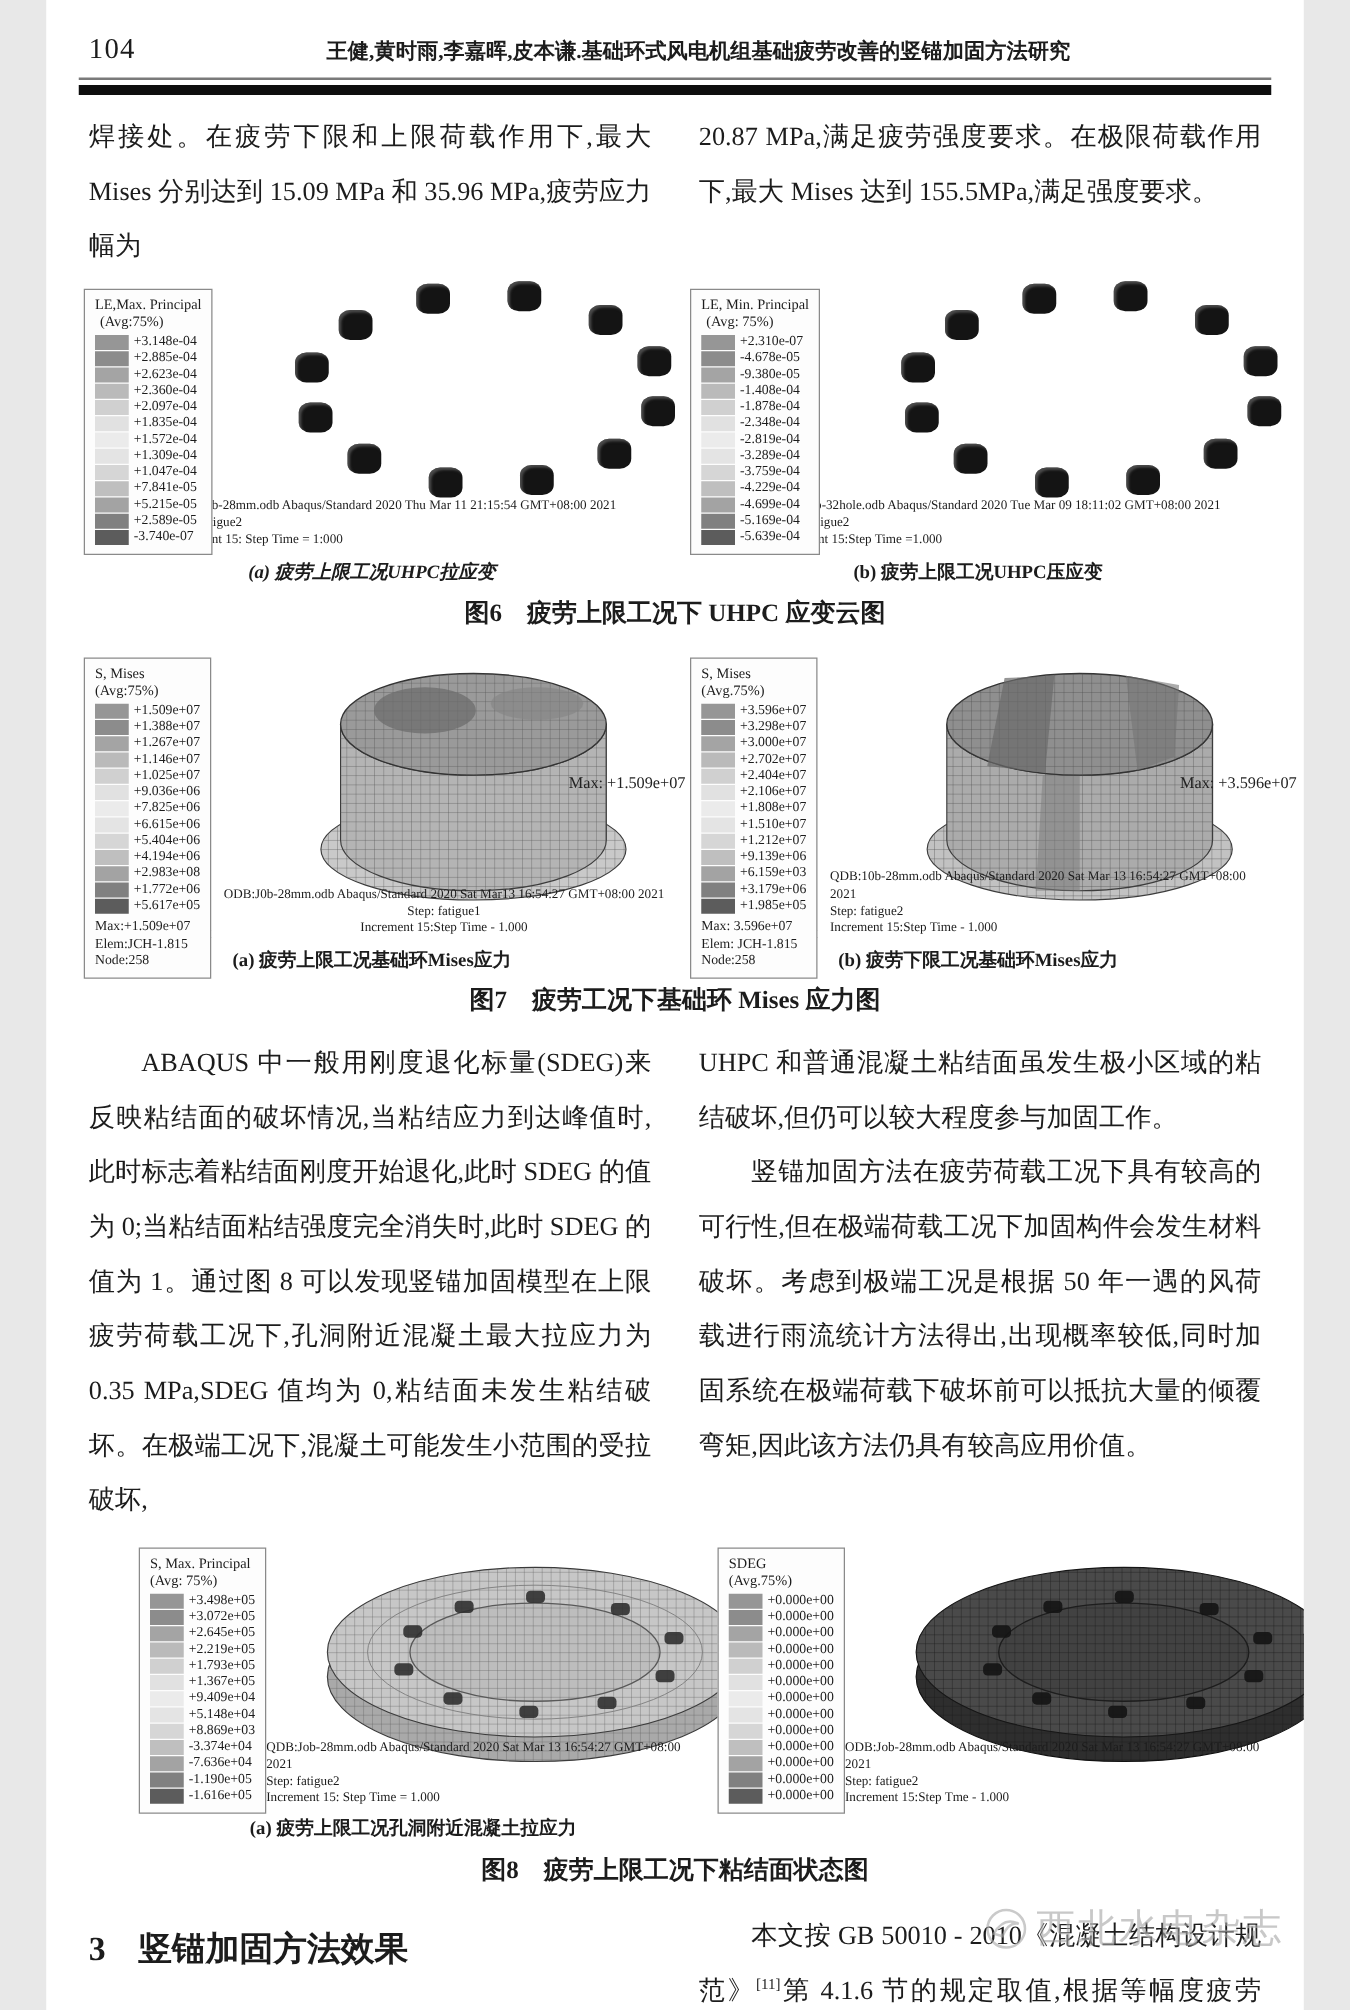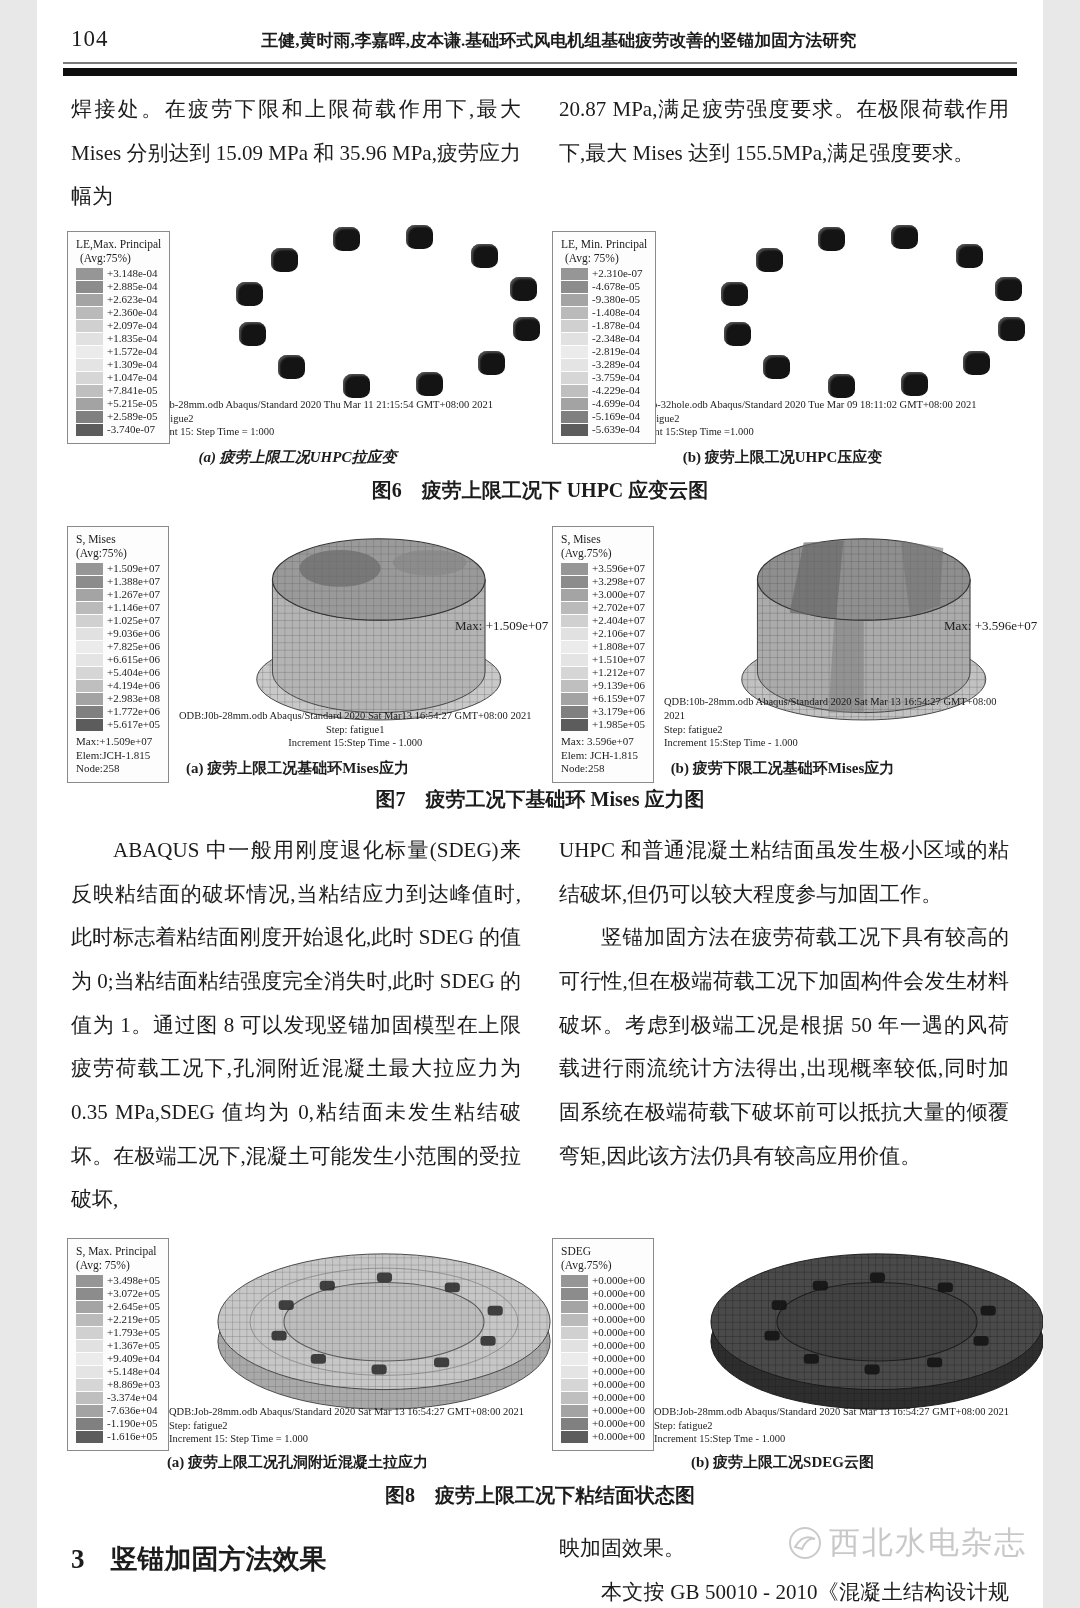--- a/index.html
+++ b/index.html
@@ -401,21 +401,21 @@
             <div class="legend-row">
               <span class="swatch" style="background: rgb(214, 214, 214);"></span>
               <span class="legend-val">+1.212e+07</span>
             </div>
             <div class="legend-row">
               <span class="swatch" style="background: rgb(191, 191, 191);"></span>
               <span class="legend-val">+9.139e+06</span>
             </div>
             <div class="legend-row">
               <span class="swatch" style="background: rgb(163, 163, 163);"></span>
-              <span class="legend-val">+6.159e+07</span>
+              <span class="legend-val">+6.159e+03</span>
             </div>
             <div class="legend-row">
               <span class="swatch" style="background: rgb(128, 128, 128);"></span>
               <span class="legend-val">+3.179e+06</span>
             </div>
             <div class="legend-row">
               <span class="swatch" style="background: rgb(92, 92, 92);"></span>
               <span class="legend-val">+1.985e+05</span>
             </div>
           </div>
@@ -463,21 +463,21 @@
   <div class="cols">
     <div class="col">
       <p class="indent">ABAQUS 中一般用刚度退化标量(SDEG)来反映粘结面的破坏情况,当粘结应力到达峰值时,此时标志着粘结面刚度开始退化,此时 SDEG 的值为 0;当粘结面粘结强度完全消失时,此时 SDEG 的值为 1。通过图 8 可以发现竖锚加固模型在上限疲劳荷载工况下,孔洞附近混凝土最大拉应力为 0.35 MPa,SDEG 值均为 0,粘结面未发生粘结破坏。在极端工况下,混凝土可能发生小范围的受拉破坏,</p>
     </div>
     <div class="col">
       <p>UHPC 和普通混凝土粘结面虽发生极小区域的粘结破坏,但仍可以较大程度参与加固工作。</p>
       <p class="indent">竖锚加固方法在疲劳荷载工况下具有较高的可行性,但在极端荷载工况下加固构件会发生材料破坏。考虑到极端工况是根据 50 年一遇的风荷载进行雨流统计方法得出,出现概率较低,同时加固系统在极端荷载下破坏前可以抵抗大量的倾覆弯矩,因此该方法仍具有较高应用价值。</p>
     </div>
   </div>
 
-  <div class="figrow" style="height:238px; margin-top:4px;">
+  <div class="figrow" style="height:238px; margin-top:4px;margin-left:44px;">
 
     <div class="subfig">
       <div class="legend-box">
         <div class="legend-title">S, Max. Principal</div>
         <div class="legend-title">(Avg: 75%)</div>
         <div class="legend-rows">
             <div class="legend-row">
               <span class="swatch" style="background: rgb(150, 150, 150);"></span>
               <span class="legend-val">+3.498e+05</span>
             </div>
@@ -667,35 +667,33 @@
           <text x="20" y="10">Y</text>
           <text x="45" y="57">X</text>
           <text x="0" y="57">Z</text>
         </svg>
         <div class="odb">
           <div>ODB:Job-28mm.odb Abaqus/Standard 2020 Sat Mar 13 16:54:27 GMT+08:00 2021</div>
           <div>Step: fatigue2</div>
           <div>Increment 15:Step Tme -  1.000</div>
         </div>
       </div>
-      <div class="subcaption" style="bottom:0;">(b) 疲劳上限工况SDEG云图</div>
     </div>
   </div>
   <p class="figcaption" style="margin:10px 0 12px 0;">图8　疲劳上限工况下粘结面状态图</p>
 
   <div class="cols">
     <div class="col">
       <div class="sec-head">
         <span>3</span>
         <span>竖锚加固方法效果</span>
       </div>
       <p class="indent">本文采用直径 28 mm 的高强锚杆,每 4 根锚杆逐渐递增至 32 根,在基础环外侧沿环向均匀布置,利用基础环下法兰处混凝土应力集中缓解程度来反</p>
     </div>
     <div class="col">
-      <p>映加固效果。</p>
       <p class="indent"><span>本文按 GB 50010 - 2010《混凝土结构设计规</span><span>范》</span><sup class="ref">[11]</sup><span>第 4.1.6 节的规定取值,根据等幅度疲劳 2×10⁶ 次的试验研究结果,混凝土受拉疲劳强度修正系数 γₚ 为 0.6,混凝土受拉疲劳强度设计值为 1.03</span></p>
     </div>
   </div>
 
   <div class="watermark">
     <svg class="wm-logo" viewBox="0 0 40 40">
       <circle cx="20" cy="20" r="15" fill="none" stroke="#ababab" stroke-width="2"></circle>
       <path d="M10,24 Q18,10 30,16 Q22,14 17,26 Z" fill="none" stroke="#ababab" stroke-width="2"></path>
     </svg>
     <span class="wm-text">西北水电杂志</span>

